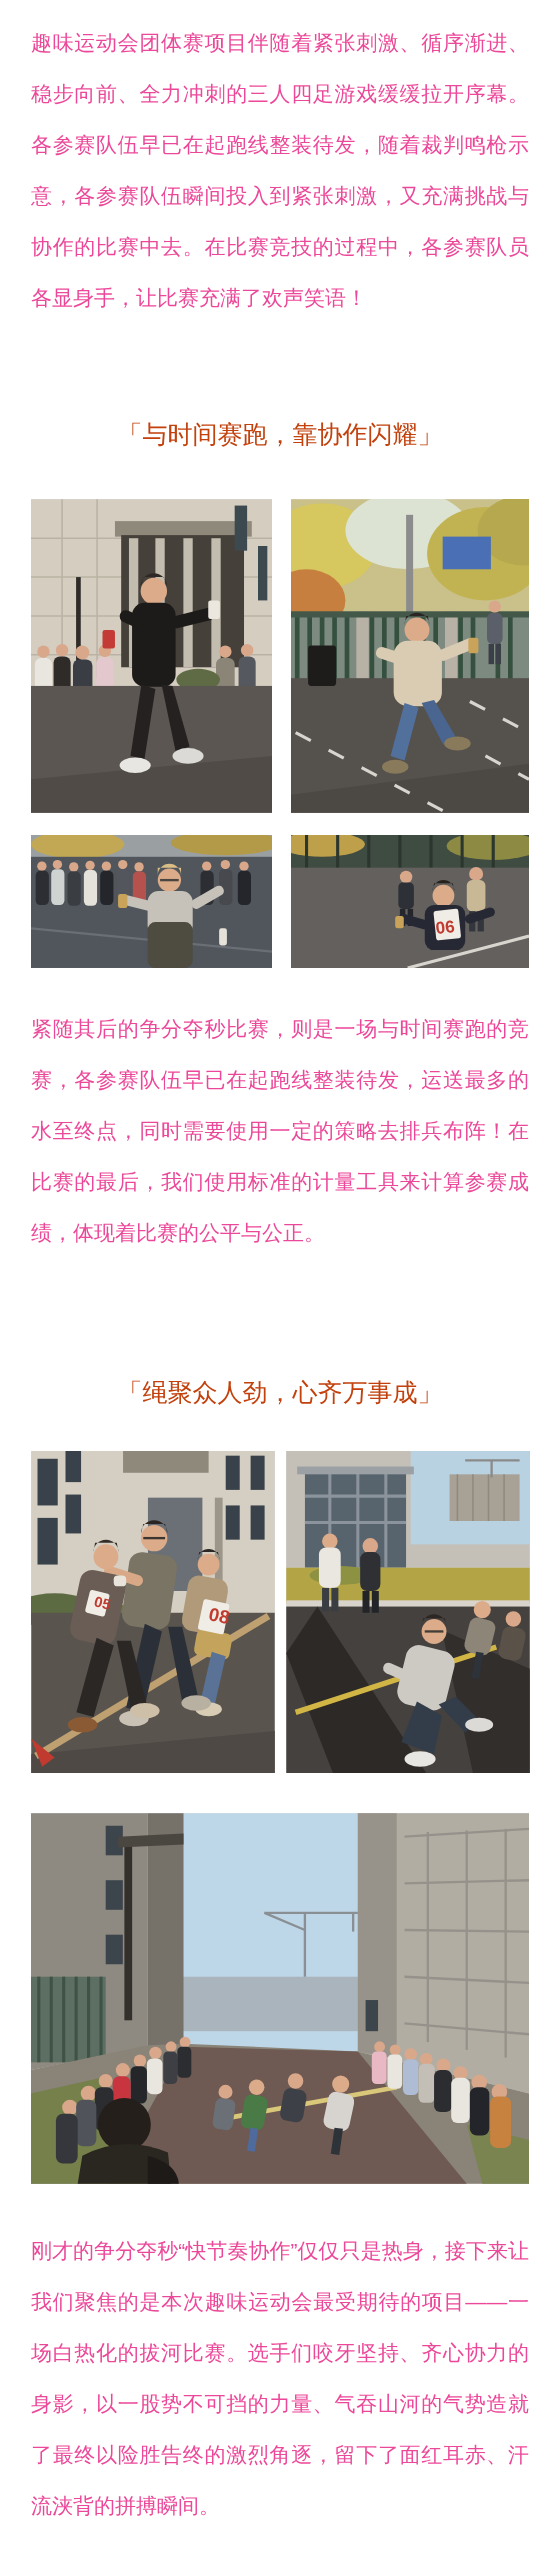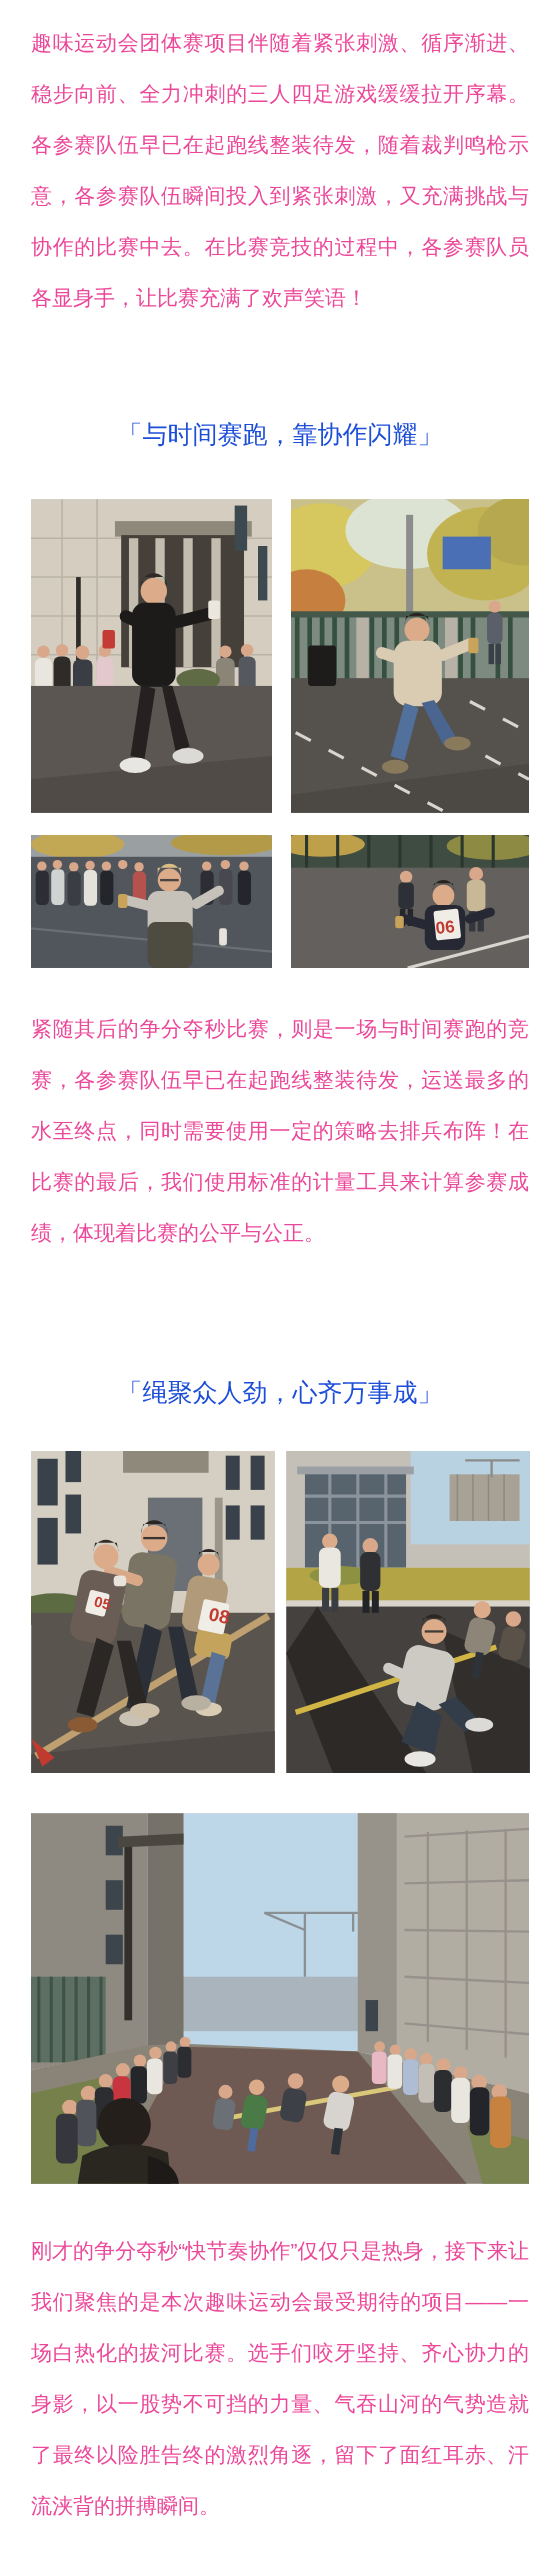--- a/index.html
+++ b/index.html
@@ -2,21 +2,21 @@
 <html style="font-size:12.5px"><head>
 <meta charset="utf-8">
 <style>
   html,body{margin:0;padding:0;background:#ffffff;}
   body{width:561px;height:2576px;position:relative;overflow:hidden;
        font-family:"Liberation Sans",sans-serif;color:#191919;}
   .para{position:absolute;left:31px;width:498px;margin:0;
         font-size:21px;line-height:51px;text-align:justify;
         text-justify:inter-ideograph;letter-spacing:0;color:#ec4899;}
   .heading{position:absolute;left:31px;width:498px;margin:0;
-        font-size:25px;line-height:51px;font-weight:400;text-align:center;color:#1d4ed8;}
+        font-size:25px;line-height:51px;font-weight:400;text-align:center;color:#c2410c;}
   figure.photo{position:absolute;margin:0;padding:0;overflow:hidden;background:#ddd;}
   figure.photo svg{display:block;width:100%;height:100%;}
 </style>
 </head>
 <body>
 
 <p class="para" style="top:17px">趣味运动会团体赛项目伴随着紧张刺激、循序渐进、稳步向前、全力冲刺的三人四足游戏缓缓拉开序幕。各参赛队伍早已在起跑线整装待发，随着裁判鸣枪示意，各参赛队伍瞬间投入到紧张刺激，又充满挑战与协作的比赛中去。在比赛竞技的过程中，各参赛队员各显身手，让比赛充满了欢声笑语！</p>
 
 <h2 class="heading" style="top:409px">「与时间赛跑，靠协作闪耀」</h2>
 

